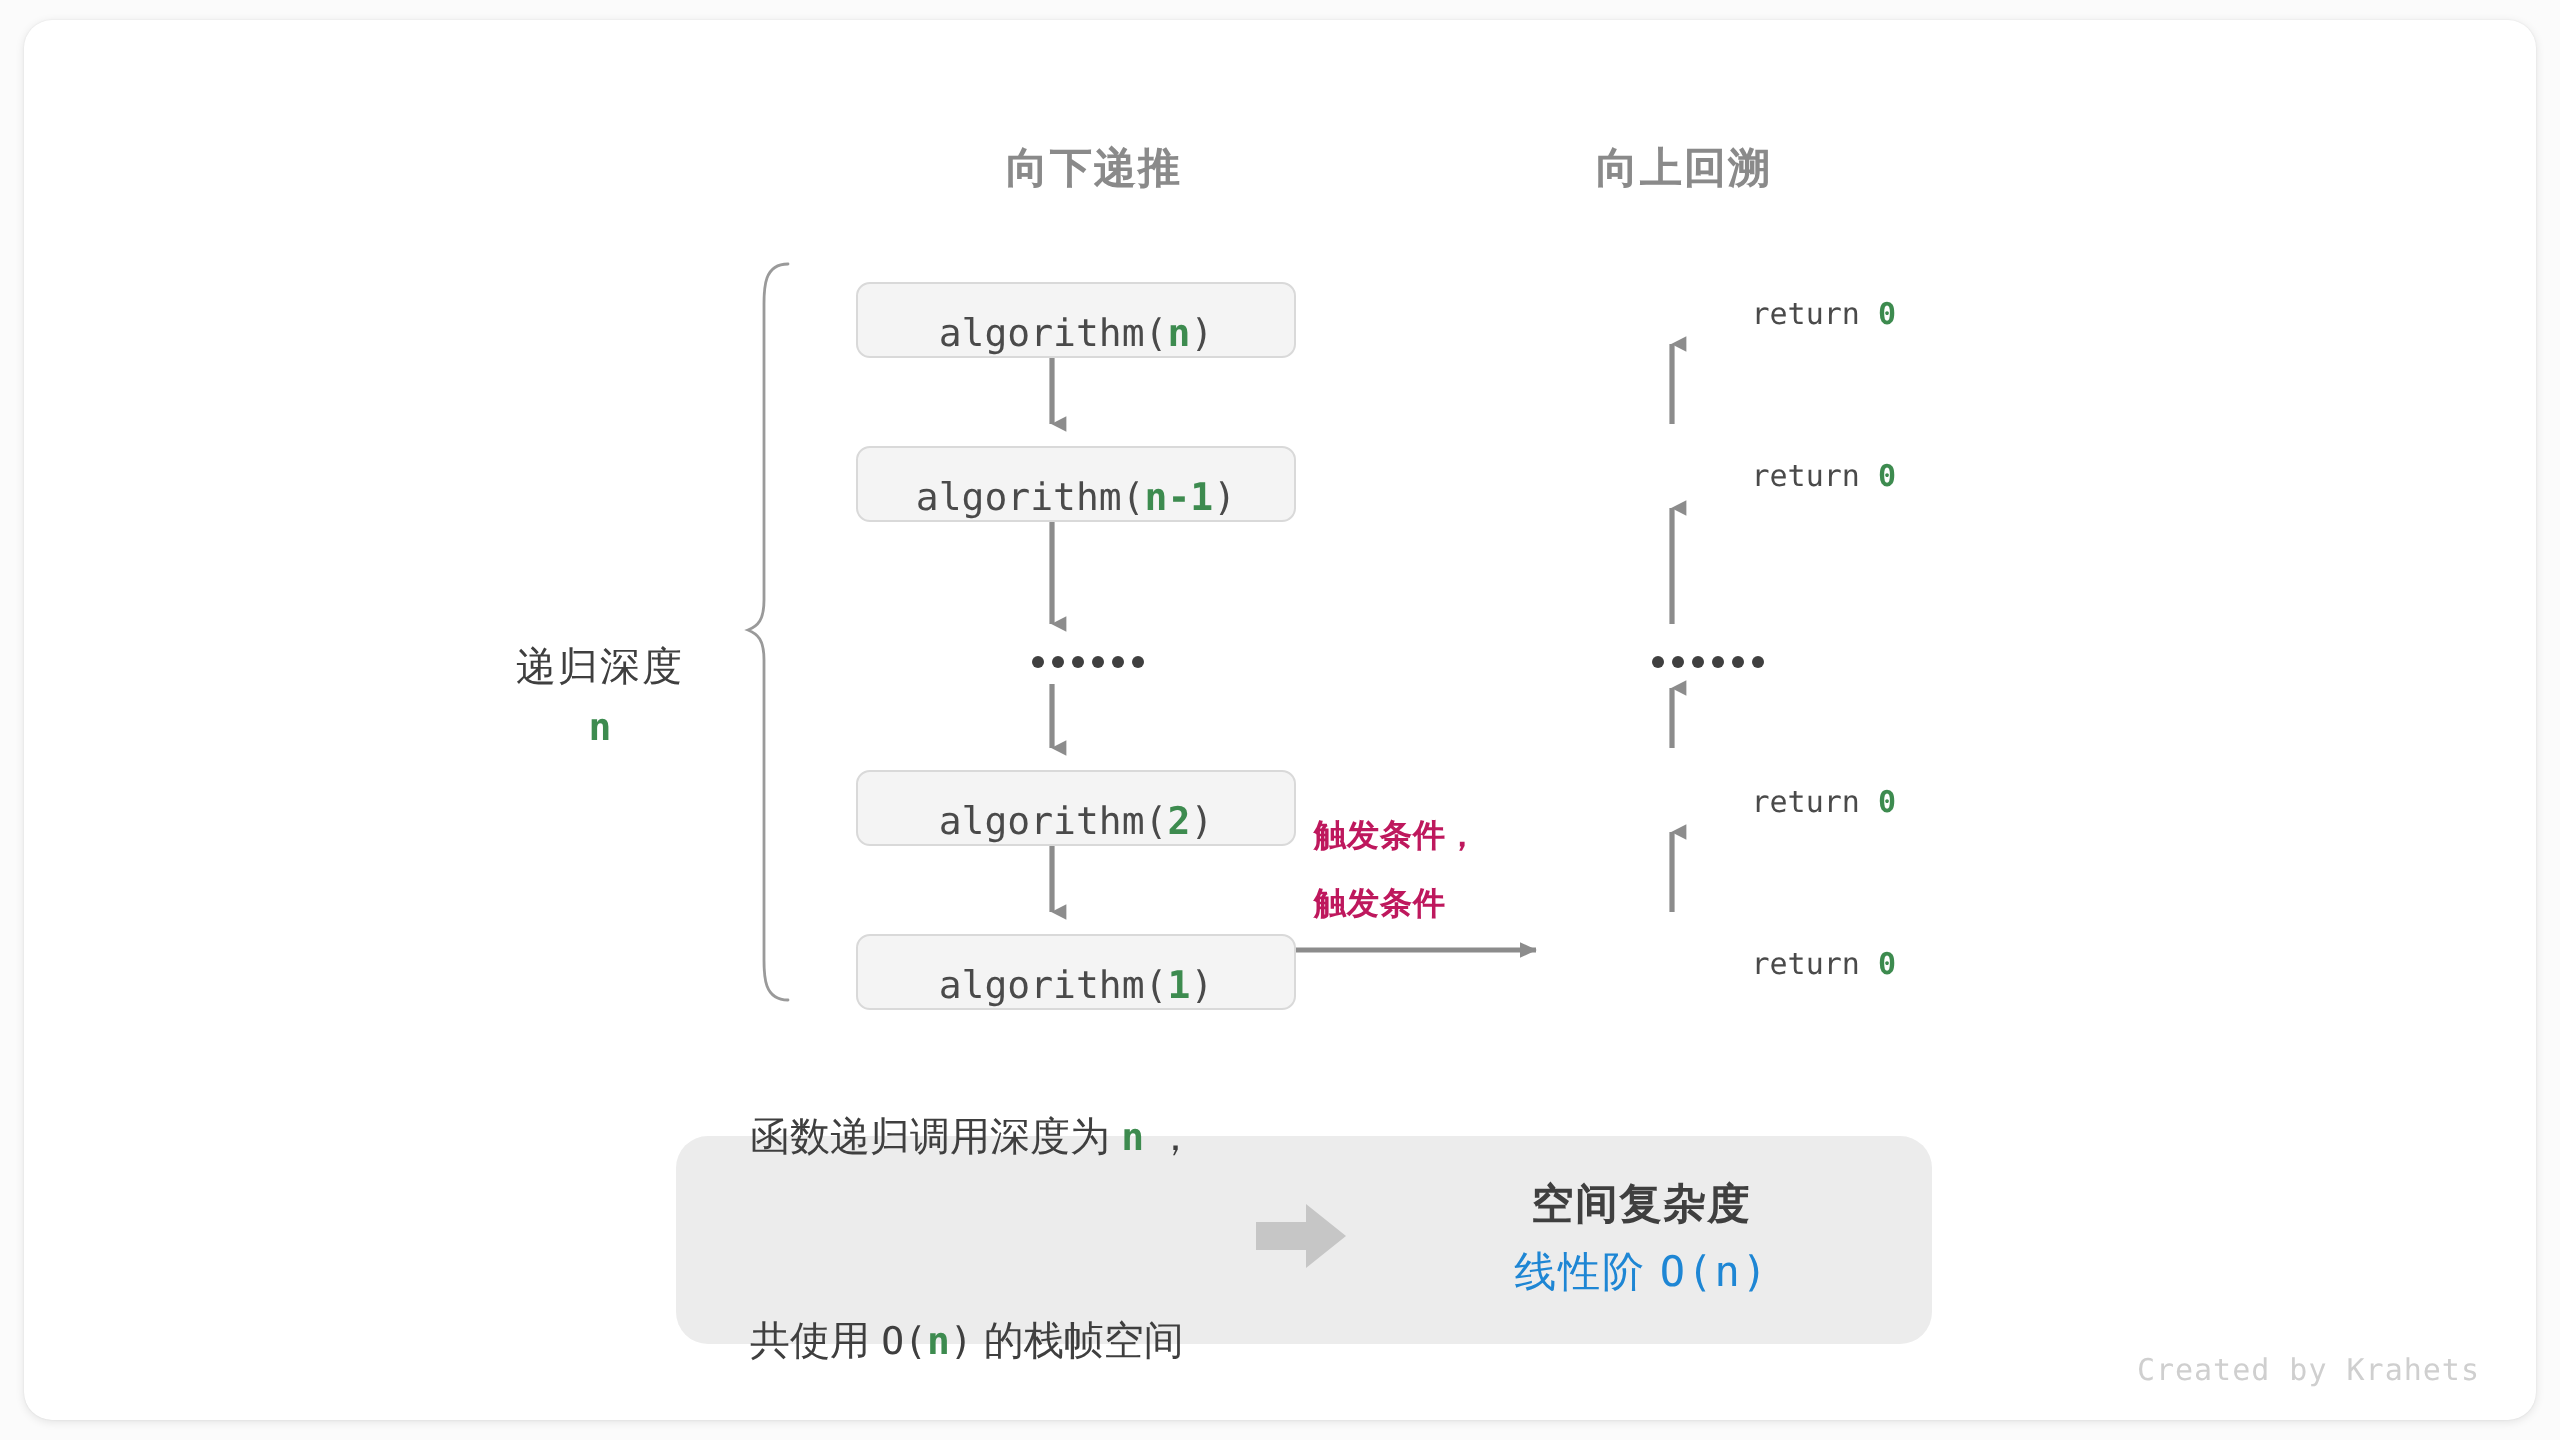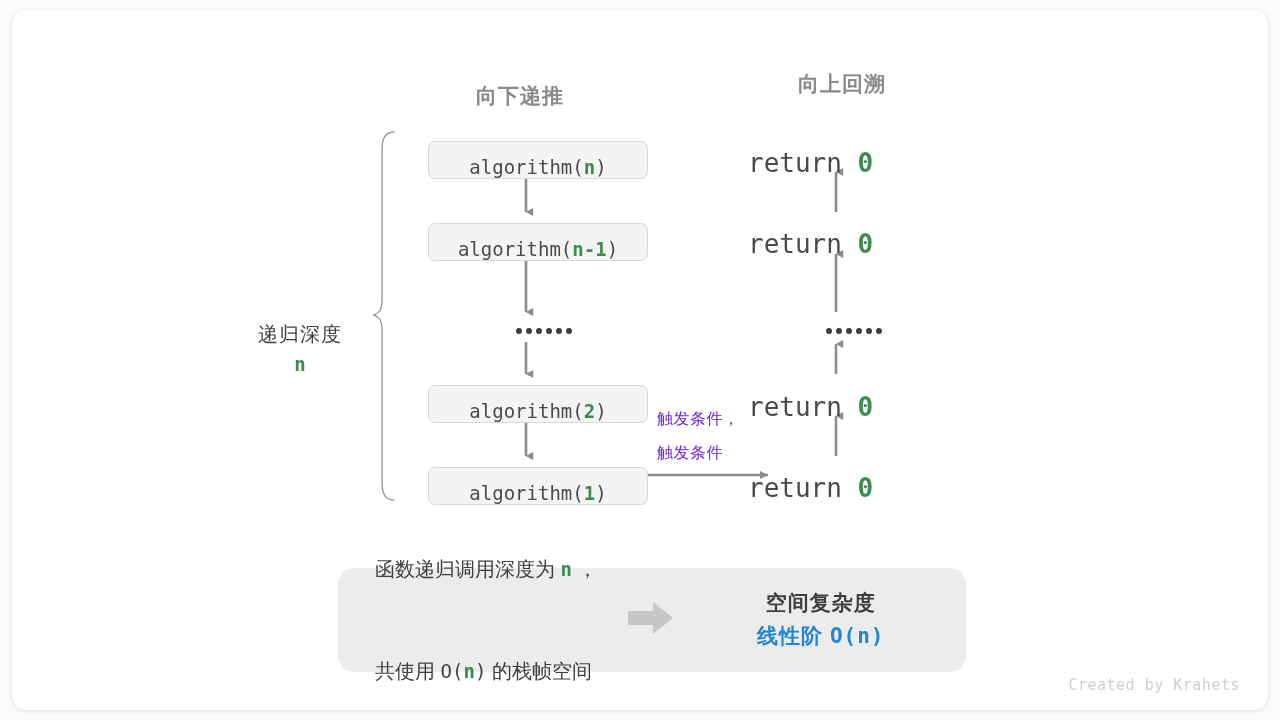--- a/index.html
+++ b/index.html
@@ -25,21 +25,21 @@
 
   
   .col-header {
     position: absolute;
     font-size: 21px;
     font-weight: bold;
     color: #8a8a8a;
     letter-spacing: 1px;
     white-space: nowrap;
   }
-  #hdr-down { left: 464px; top: 60px; margin-top: 12px; }
+  #hdr-down { left: 491px; top: 60px; }
   #hdr-up   { left: 786px; top: 60px; text-align: center; }
 
   
   .call-box {
     position: absolute;
     left: 416px;
     width: 220px;
     height: 38px;
     background: #f4f4f4;
     border: 1px solid #d9d9d9;
@@ -55,23 +55,23 @@
   .call-box .arg {
     color: #3d8b4f;
     font-weight: bold;
   }
 
   
   .ret-label {
     position: absolute;
     left: 736px;
     width: 200px;
-    text-align: left;
-    font-family: "DejaVu Sans Mono", "Liberation Mono", monospace;
-    font-size: 26px;
+    text-align: right;
+    font-family: "DejaVu Sans Mono", "Liberation Mono", monospace;
+    font-size: 15px;
     color: #4a4a4a;
     white-space: pre;
   }
   .ret-label .val {
     color: #3d8b4f;
     font-weight: bold;
   }
 
   
   .dots {
@@ -121,22 +121,22 @@
     font-weight: bold;
     color: #3d8b4f;
   }
 
   
   #trigger-note {
     position: absolute;
     left: 645px;
     top: 392px;
     font-size: 16px;
-    font-weight: normal;
-    color: #6d28d9;
+    font-weight: bold;
+    color: #be185d;
     line-height: 34px;
     letter-spacing: 0.5px;
     white-space: nowrap;
   }
 
   
   #summary {
     position: absolute;
     left: 326px;
     top: 558px;
@@ -179,21 +179,21 @@
     display: block;
     font-size: 21px;
     font-weight: bold;
     color: #3f3f3f;
     letter-spacing: 1px;
     line-height: 32px;
   }
   #sum-right .complexity {
     display: block;
     font-size: 21px;
-    font-weight: bold;
+    font-weight: normal;
     color: #1e86d4;
     letter-spacing: 1px;
     line-height: 34px;
     white-space: pre;
   }
   #sum-right .complexity .mono {
     font-family: "DejaVu Sans Mono", "Liberation Mono", monospace;
   }
 
   

